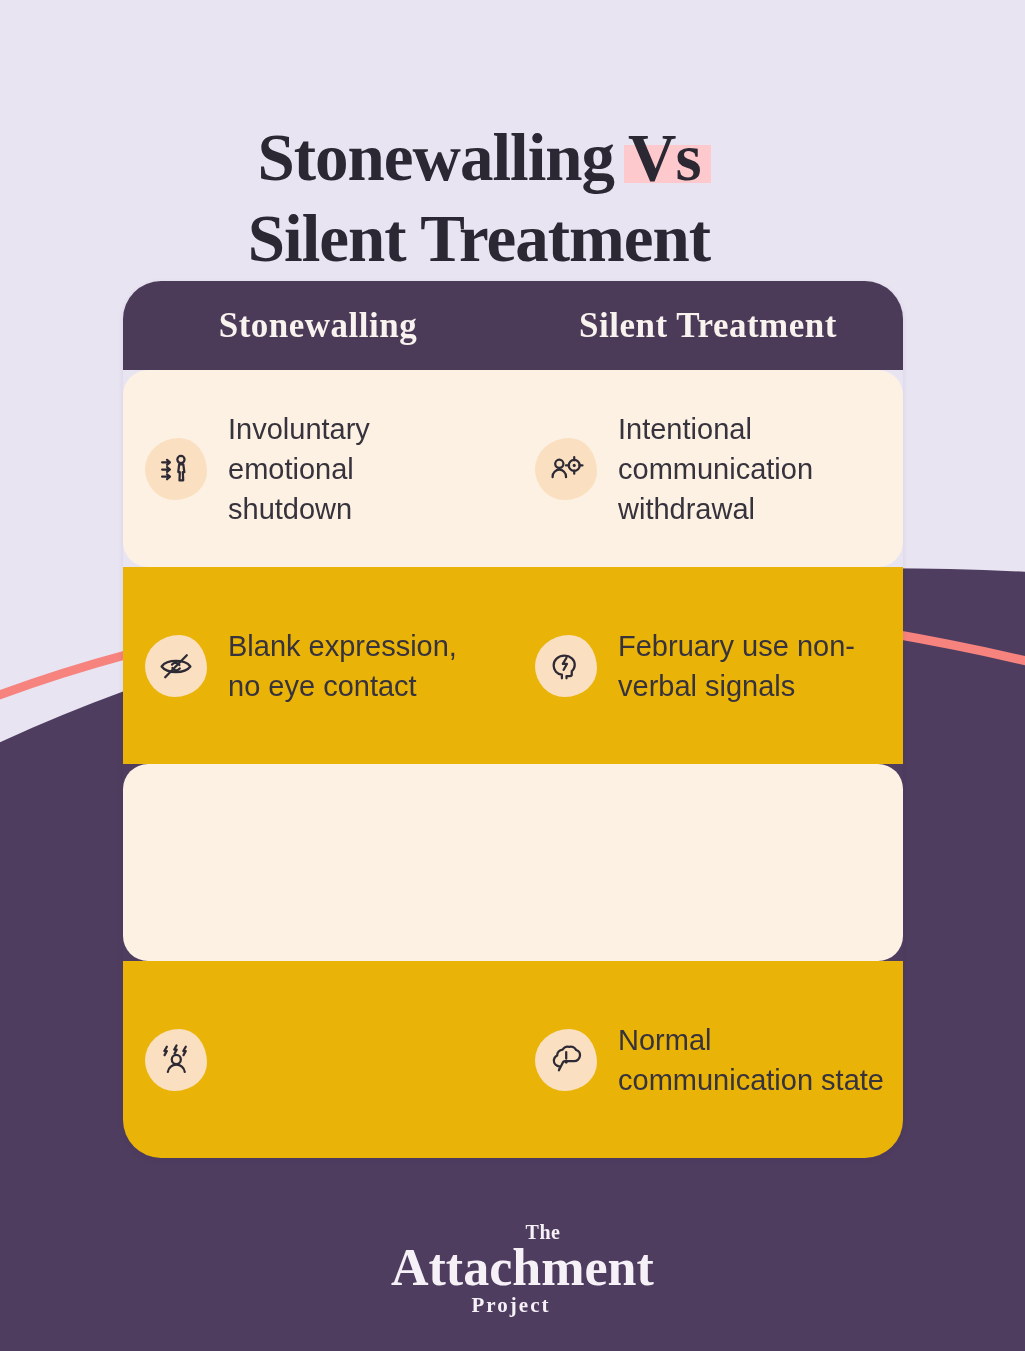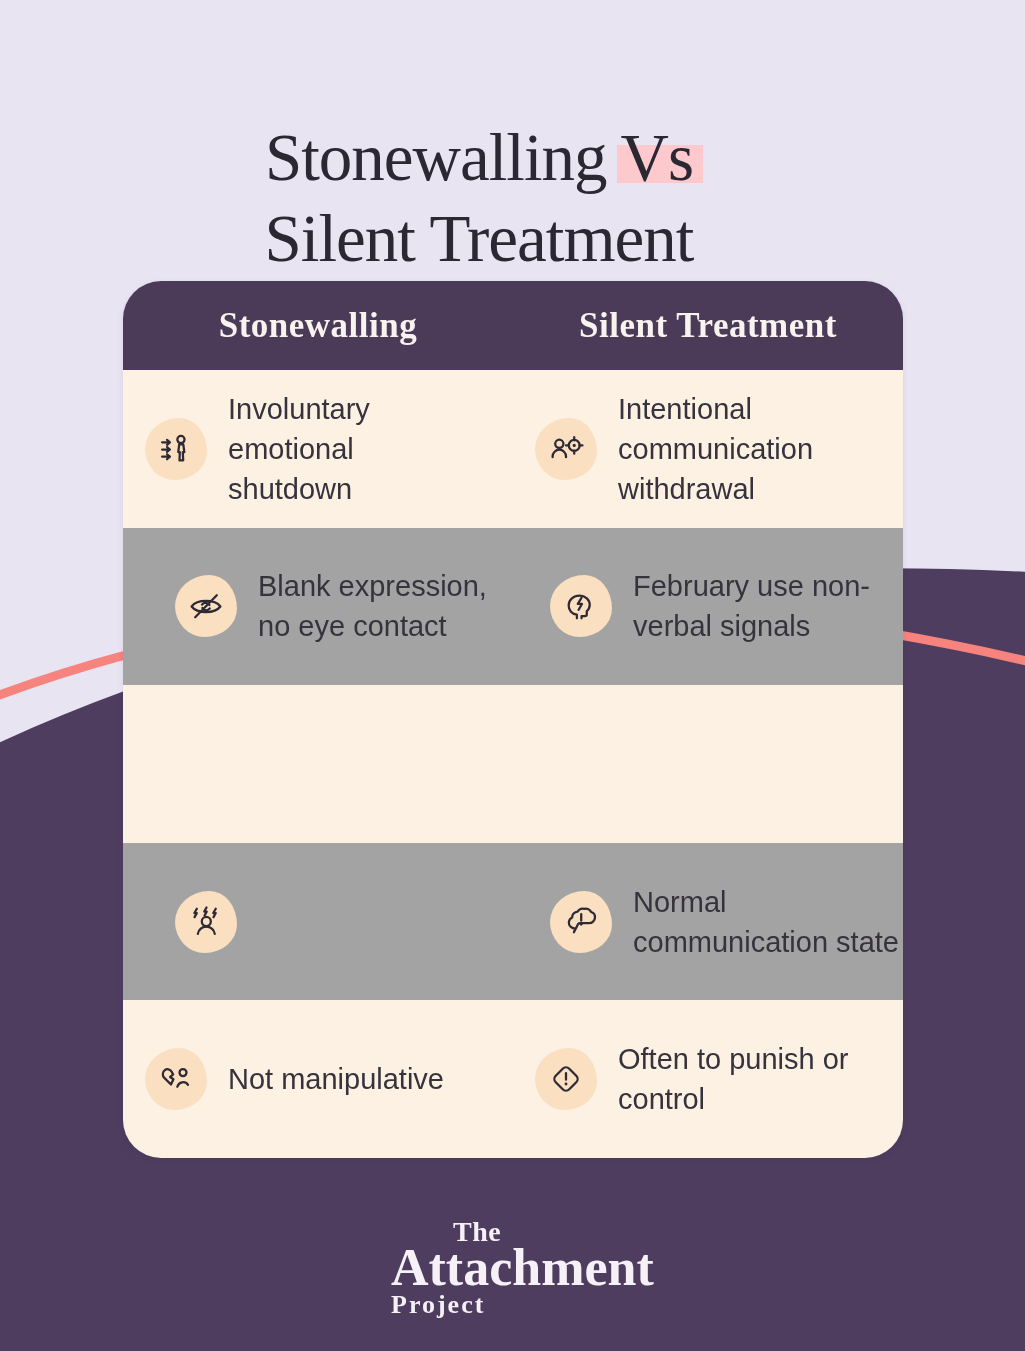--- a/index.html
+++ b/index.html
@@ -2,52 +2,52 @@
 <html><head>
 <meta charset="utf-8">
 <style>
   html,body{margin:0;padding:0;}
   body{width:1025px;height:1351px;position:relative;overflow:hidden;
        background:#e8e4f2;font-family:"Liberation Sans","DejaVu Sans",sans-serif;}
   .bg-svg{position:absolute;left:0;top:0;width:1025px;height:1351px;z-index:0;}
 
   
   .title{position:absolute;left:0;top:72px;width:958px;text-align:center;z-index:2;
-         font-family:"Liberation Serif","DejaVu Serif",serif;font-weight:400;
+         font-family:"Liberation Serif","DejaVu Serif",serif;font-weight:700;
          font-size:67px;line-height:81px;color:#2b2733;letter-spacing:-1px;}
   .vs-wrap{position:relative;display:inline-block;margin-left:14px;}
   .vs-hl{position:absolute;left:-4px;right:-10px;top:0.42em;height:0.56em;
          background:#fdc9cd;z-index:-1;}
 
   
   .card{position:absolute;left:123px;top:281px;width:780px;height:877px;
         border-radius:38px;overflow:hidden;z-index:2;
         box-shadow:0 2px 6px rgba(40,30,60,.08);}
   .card-header{height:89px;background:#4c3a59;display:flex;}
   .col-head{width:50%;display:flex;align-items:center;justify-content:center;
             color:#f8f3ee;font-family:"Liberation Serif","DejaVu Serif",serif;
             font-weight:700;font-size:35px;letter-spacing:.5px;}
   .rows{display:flex;flex-direction:column;height:788px;}
   .row{flex:1;display:flex;}
-  .row.odd{background:#fcf1e3;}
-  .row.even{background:#a3a3a3;padding-left:30px;}
+  .row.odd{background:#fcf1e3;border-radius:25px;}
+  .row.even{background:#eab308;}
   .cell{width:50%;display:flex;align-items:center;padding-left:22px;box-sizing:border-box;}
   .blob{width:62px;height:62px;flex:0 0 62px;background:#fadfc0;
         border-radius:56% 44% 52% 48% / 50% 54% 46% 50%;
         display:flex;align-items:center;justify-content:center;}
   .blob svg{display:block;}
   .cell-text{margin:0 0 0 21px;width:288px;font-size:29px;line-height:40px;
              color:#36333d;white-space:pre-line;font-weight:500;}
 
   
   .logo{position:absolute;left:391px;top:1218px;width:242px;z-index:2;
         color:#f6f0f7;font-family:"Liberation Serif","DejaVu Serif",serif;font-weight:700;}
-  .logo-the{display:block;margin-left:62px;font-size:28px;line-height:28px;letter-spacing:.5px;}
+  .logo-the{display:block;margin-left:62px;font-size:20px;line-height:28px;letter-spacing:.5px;text-align:center;}
   .logo-attachment{display:block;font-size:52px;line-height:44px;letter-spacing:0;}
-  .logo-project{display:block;text-align:left;font-size:26px;line-height:30px;
+  .logo-project{display:block;text-align:center;font-size:21px;line-height:30px;
                 letter-spacing:2px;padding-right:2px;}
 
   .ic{stroke:#2e2a35;fill:none;stroke-width:2.2;stroke-linecap:round;stroke-linejoin:round;}
   .ic .fill{fill:#2e2a35;stroke:none;}
 </style>
 </head>
 <body>
 
 <svg class="bg-svg" viewBox="0 0 1025 1351" aria-hidden="true">
   <path d="M -6 745 Q 430 543 1031 572 L 1031 1356 L -6 1356 Z" fill="#4f3d60"></path>
@@ -144,43 +144,20 @@
             <path d="M10.6 27.5 l1.2-3.6 c-3.8-.5-6.4-3.1-6.1-6.2 .2-2 1.4-3.7 3.2-4.5 -.2-3.1 2.2-5.7 5.4-5.9 1.3-2.2 4-3.3 6.6-2.6 2.6-.7 5.4 .7 6.5 3.1 2.3 .7 3.9 3 3.7 5.5 -.2 3-2.8 5.3-5.8 5.3 h-8.5 c-.8 0-1.6 .3-2.1 .9 z"></path>
             <path d="M17.7 9.8 v6.4"></path>
             <circle class="fill" cx="17.7" cy="19.8" r="1.3"></circle>
           </svg>
         </div>
         <p class="cell-text">Normal
 communication state</p>
       </div>
     </div>
 
-    <div class="row odd">
-      <div class="cell">
-        <div class="blob">
-          <svg class="ic" width="36" height="36" viewBox="0 0 35 35">
-            <path d="M12.6 22.8 L6.2 16.4 c-2.1-2.1-2.1-5.6 .4-7.5 2-1.6 5.1-1.1 6.6 1.4 l1.6 2.8 -3 2.4 3.2 2.2 -2.4 5.1 z"></path>
-            <circle cx="24.3" cy="11.3" r="3.4"></circle>
-            <path d="M18.8 25 a5.8 5.8 0 0 1 10.4 -1.8"></path>
-          </svg>
-        </div>
-        <p class="cell-text">Not manipulative</p>
-      </div>
-      <div class="cell">
-        <div class="blob">
-          <svg class="ic" width="36" height="36" viewBox="0 0 35 35">
-            <rect x="8.2" y="8.2" width="18.6" height="18.6" rx="4.5" transform="rotate(45 17.5 17.5)"></rect>
-            <path d="M17.5 11.8 v6.4"></path>
-            <circle class="fill" cx="17.5" cy="22.4" r="1.4"></circle>
-          </svg>
-        </div>
-        <p class="cell-text">Often to punish or
-control</p>
-      </div>
-    </div>
 
   </div>
 </div>
 
 <div class="logo">
   <span class="logo-the">The</span>
   <span class="logo-attachment">Attachment</span>
   <span class="logo-project">Project</span>
 </div>
 

